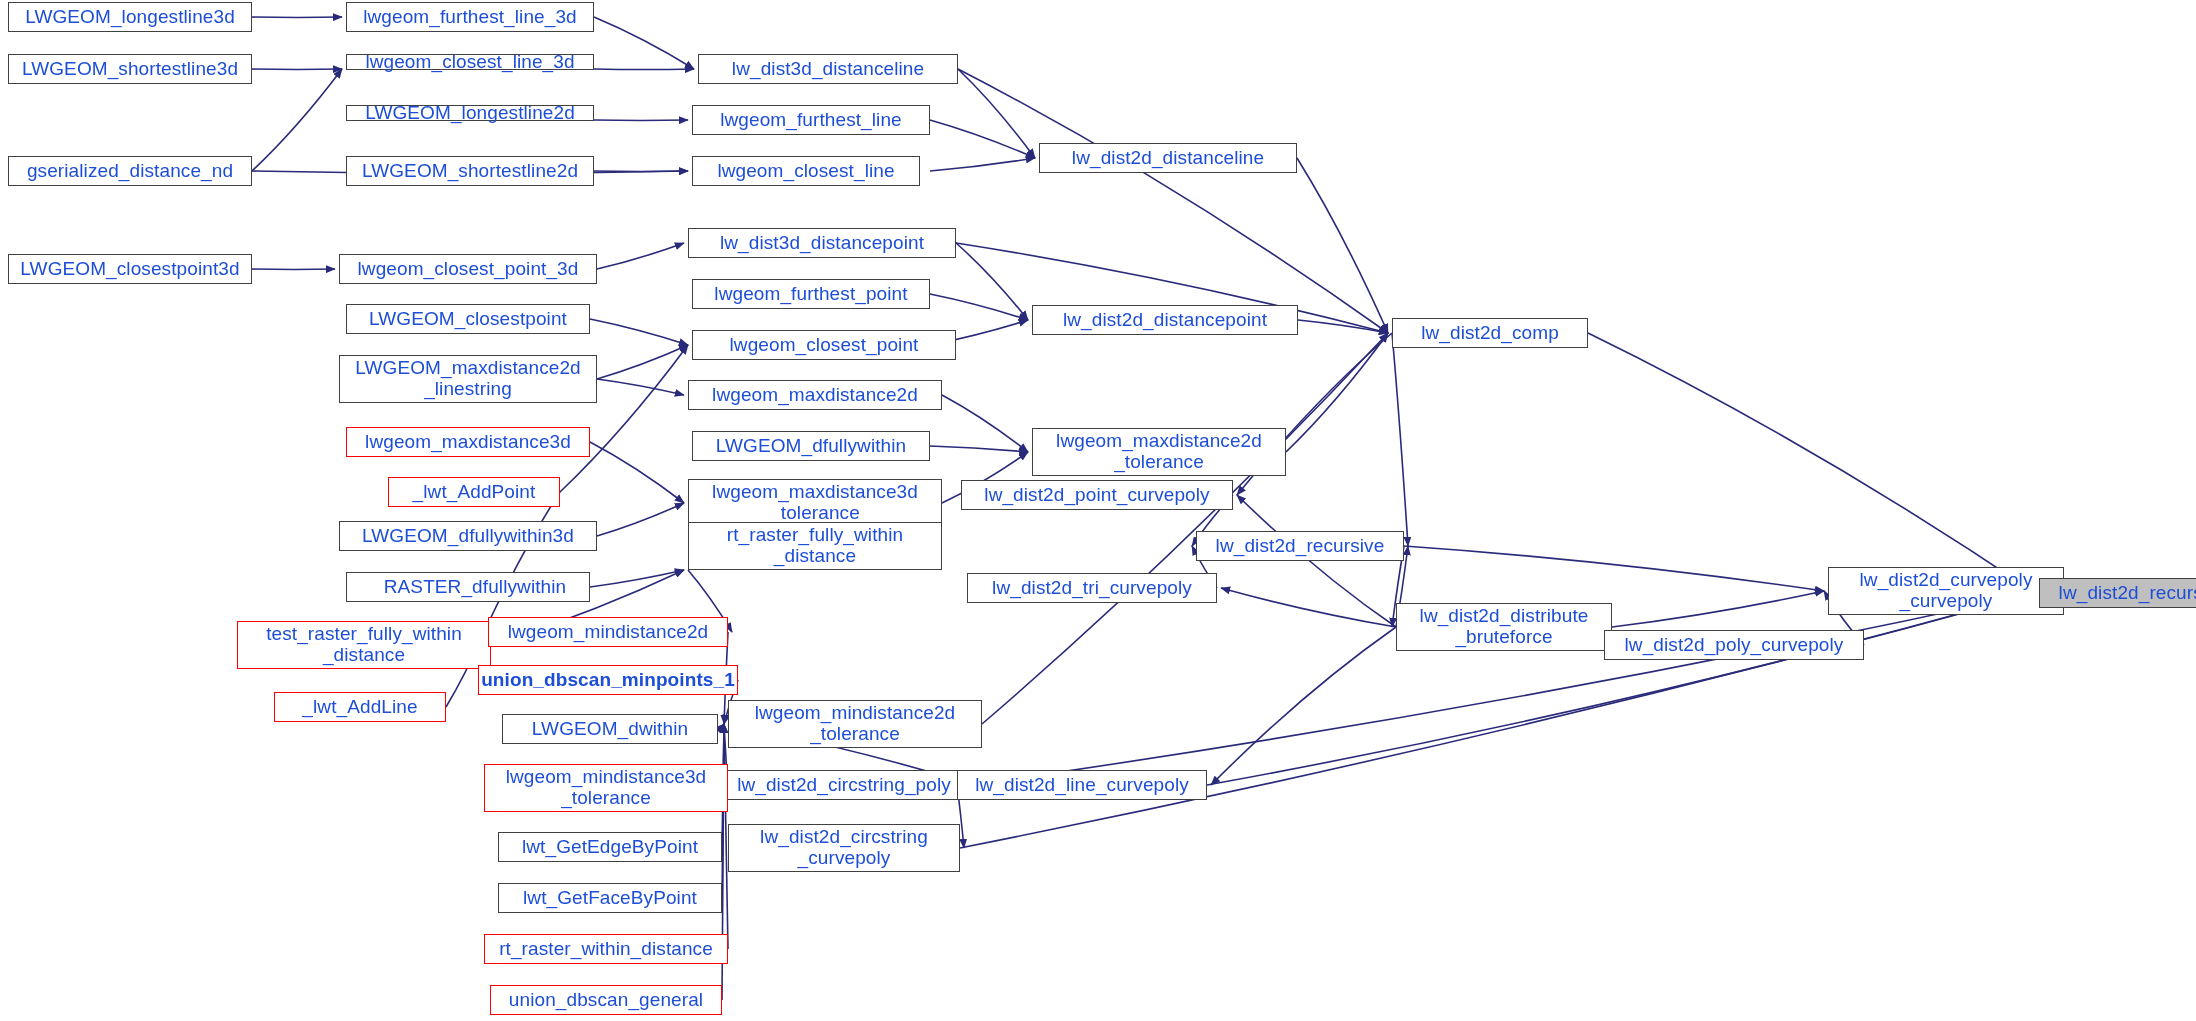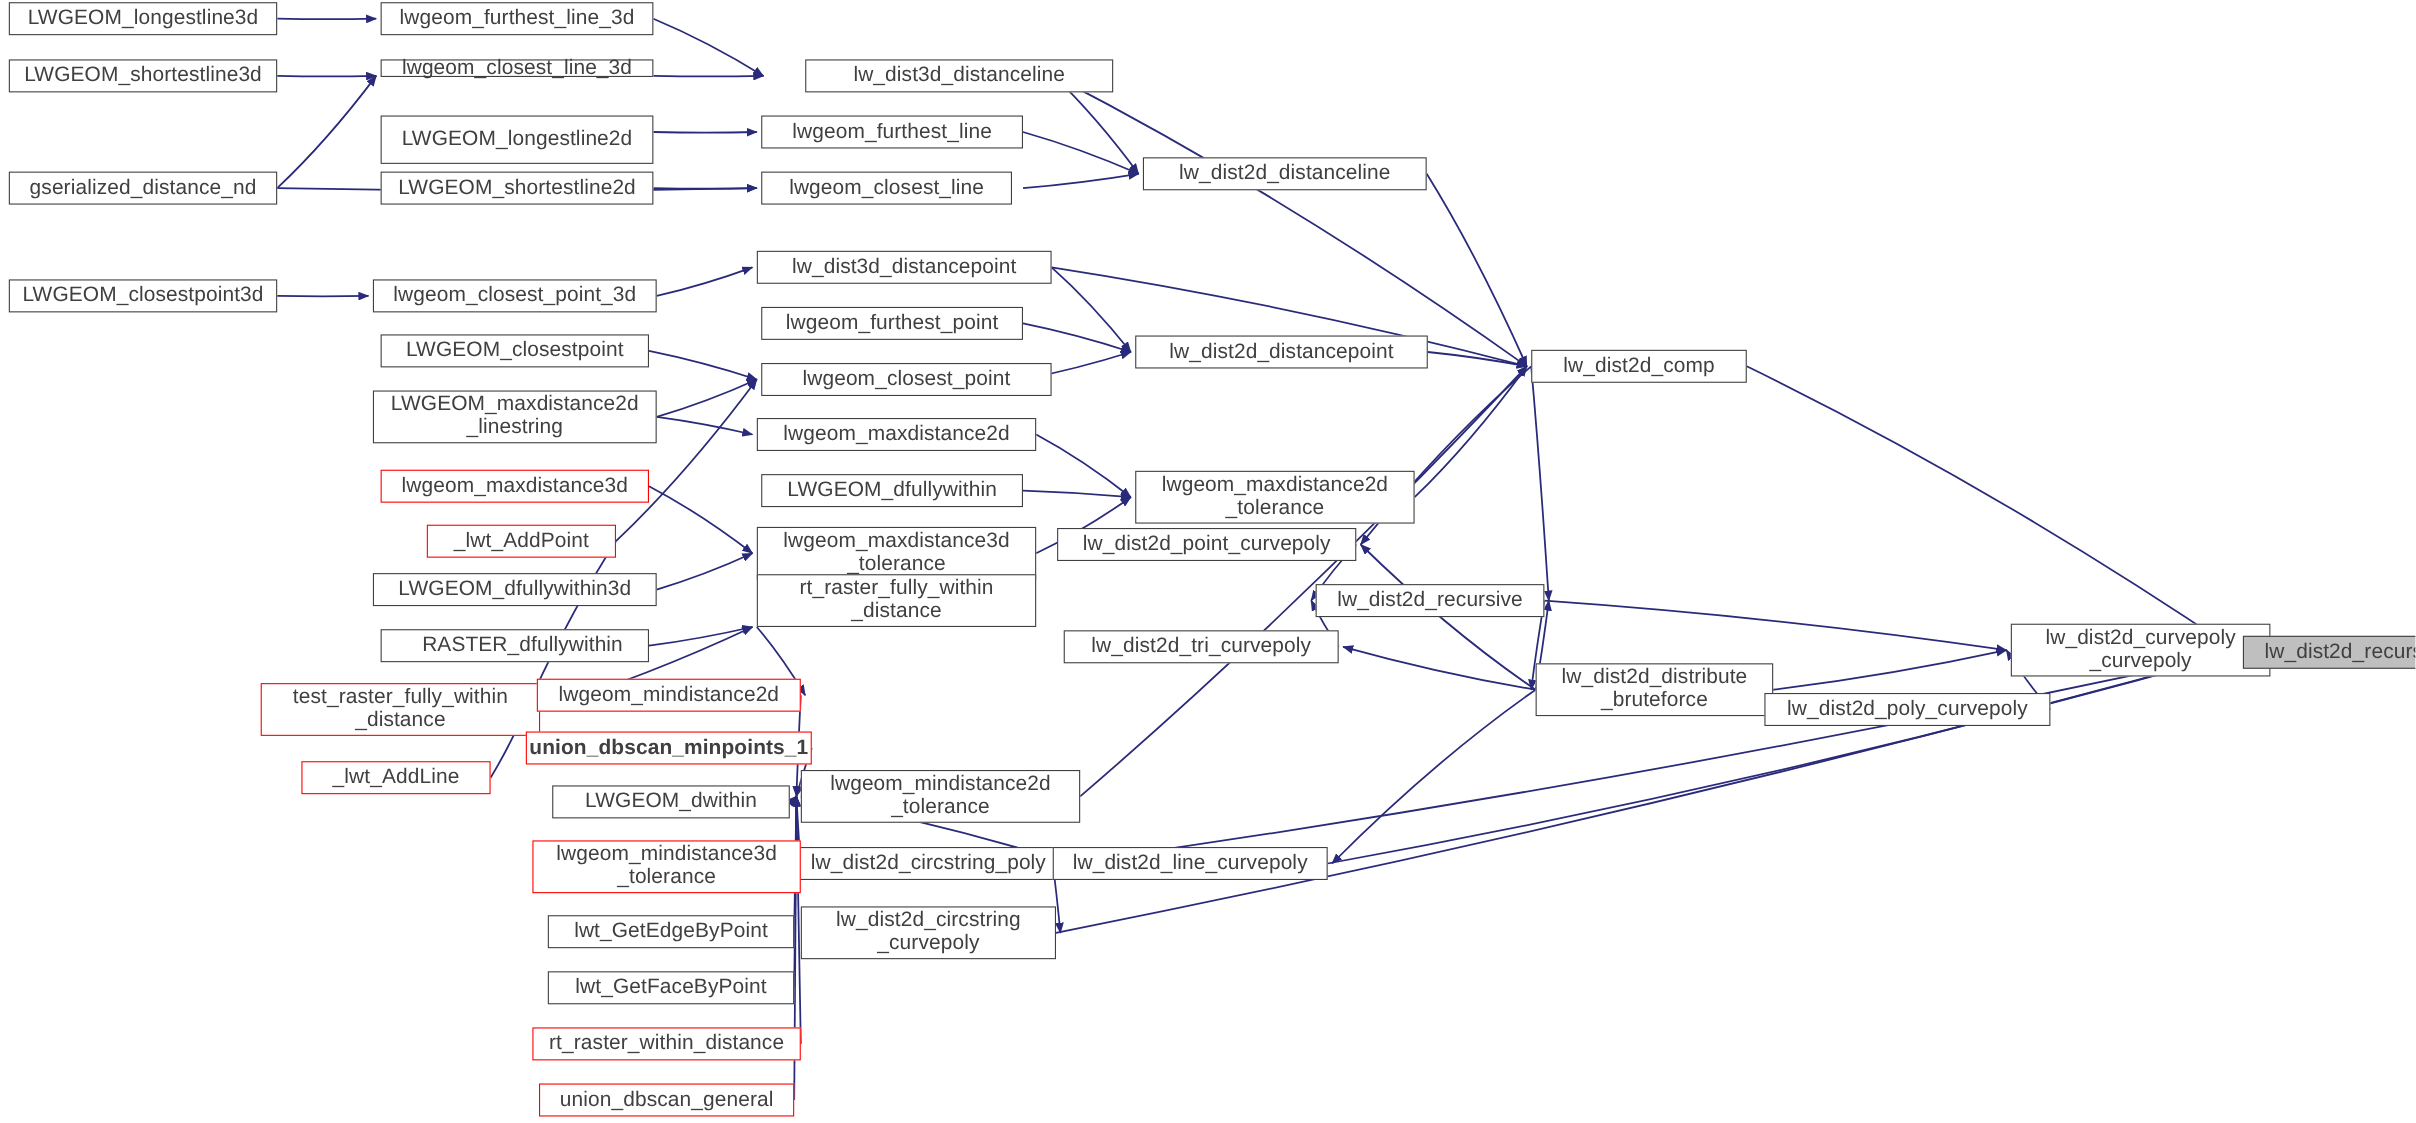--- a/index.html
+++ b/index.html
@@ -25,21 +25,21 @@
   }
   .node {
     position: absolute;
     box-sizing: border-box;
     display: flex;
     align-items: center;
     justify-content: center;
     text-align: center;
     background: #ffffff;
     border: 1px solid #404040;
-    color: #404040;
+    color: #1d4ed8;
     font-size: 19px;
     line-height: 1.08;
     letter-spacing: 0.1px;
     white-space: pre-line;
     z-index: 5;
   }
   .node.red {
     border-color: #ff0000;
   }
   .node.selected {
@@ -124,22 +124,22 @@
         <path d="M970,785 Q1502.5,710 2035,593" marker-end="url(#ah)"></path>
         <path d="M728,724 Q851,747.22 974,785" marker-end="url(#ah)"></path>
         <path d="M1404,546 Q1614,560.625 1824,591" marker-end="url(#ah)"></path>
       </g>
   </svg>
   <div id="node-layer">
       <div class="node" style="left: 8px; top: 2px; width: 244px; height: 30px;">LWGEOM_longestline3d</div>
       <div class="node" style="left: 346px; top: 2px; width: 248px; height: 30px;">lwgeom_furthest_line_3d</div>
       <div class="node" style="left: 8px; top: 54px; width: 244px; height: 30px;">LWGEOM_shortestline3d</div>
       <div class="node" style="left: 346px; top: 54px; width: 248px; height: 16px;">lwgeom_closest_line_3d</div>
-      <div class="node" style="left: 732px; top: 54px; width: 280px; height: 30px;">lw_dist3d_distanceline</div>
-      <div class="node" style="left: 346px; top: 105px; width: 248px; height: 44px;">LWGEOM_longestline2d</div>
+      <div class="node" style="left: 698px; top: 54px; width: 260px; height: 30px;">lw_dist3d_distanceline</div>
+      <div class="node" style="left: 346px; top: 105px; width: 248px; height: 16px;">LWGEOM_longestline2d</div>
       <div class="node" style="left: 692px; top: 105px; width: 238px; height: 30px;">lwgeom_furthest_line</div>
       <div class="node" style="left: 8px; top: 156px; width: 244px; height: 30px;">gserialized_distance_nd</div>
       <div class="node" style="left: 346px; top: 156px; width: 248px; height: 30px;">LWGEOM_shortestline2d</div>
       <div class="node" style="left: 692px; top: 156px; width: 228px; height: 30px;">lwgeom_closest_line</div>
       <div class="node" style="left: 1039px; top: 143px; width: 258px; height: 30px;">lw_dist2d_distanceline</div>
       <div class="node" style="left: 688px; top: 228px; width: 268px; height: 30px;">lw_dist3d_distancepoint</div>
       <div class="node" style="left: 8px; top: 254px; width: 244px; height: 30px;">LWGEOM_closestpoint3d</div>
       <div class="node" style="left: 339px; top: 254px; width: 258px; height: 30px;">lwgeom_closest_point_3d</div>
       <div class="node" style="left: 692px; top: 279px; width: 238px; height: 30px;">lwgeom_furthest_point</div>
       <div class="node" style="left: 346px; top: 304px; width: 244px; height: 30px;">LWGEOM_closestpoint</div>

